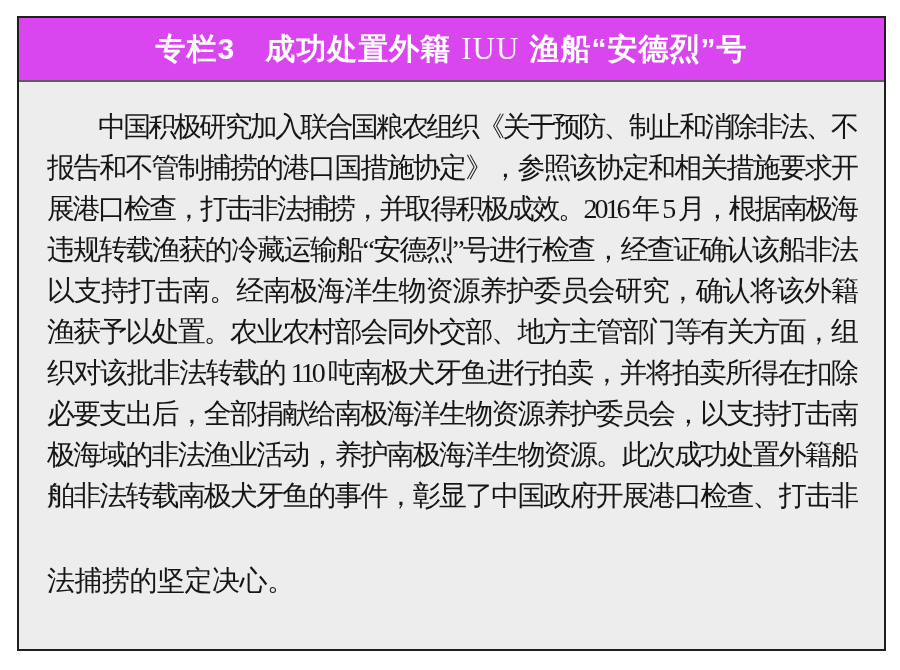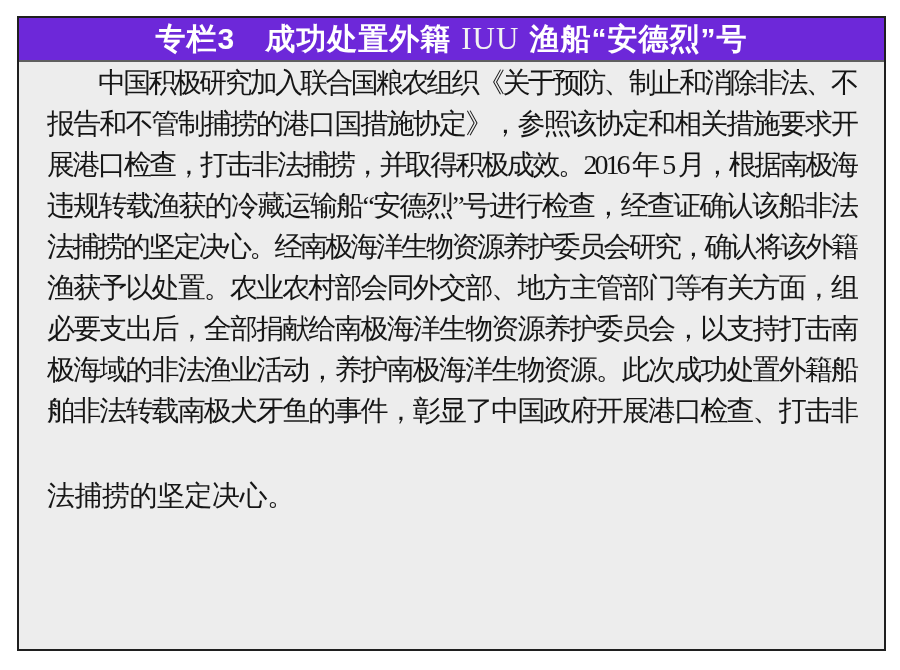--- a/index.html
+++ b/index.html
@@ -15,43 +15,43 @@
     left: 17px;
     top: 16px;
     width: 869px;
     height: 635px;
     box-sizing: border-box;
     border: 2px solid #1f1f1f;
     background: #ededed;
   }
   .column-header {
     box-sizing: border-box;
-    height: 44px;
-    background: #6d28d9;
+    height: 64px;
+    background: #d946ef;
     border-bottom: 2px solid #5f5f5f;
     display: flex;
     align-items: center;
     justify-content: center;
     color: #ffffff;
     font-family: "Liberation Sans", "DejaVu Sans", sans-serif;
     font-weight: bold;
     font-size: 30px;
     letter-spacing: 1px;
   }
   .column-header .t-label { margin-right: 30px; }
   .column-header .t-latin {
     font-family: "Liberation Serif", "DejaVu Serif", serif;
     font-weight: normal;
     font-size: 31px;
     margin: 4px 10px;
     color: #f2f2f2;
   }
   .column-body {
     box-sizing: border-box;
-    padding: 0 28px 0 28px;
+    padding: 24px 28px 0 28px;
     font-family: "Liberation Serif", "DejaVu Serif", serif;
     font-size: 28px;
     color: #161616;
   }
   .text-line {
     height: 41px;
     line-height: 41px;
     white-space: nowrap;
     letter-spacing: -3px;
     text-align: justify;
@@ -76,21 +76,22 @@
       <span class="t-label">专栏3</span>
       <span class="t-pre">成功处置外籍</span>
       <span class="t-latin">IUU</span>
       <span class="t-post">渔船“安德烈”号</span>
     </header>
     <div class="column-body">
       <div class="text-line indent">中国积极研究加入联合国粮农组织《关于预防、制止和消除非法、不</div>
       <div class="text-line">报告和不管制捕捞的港口国措施协定》，参照该协定和相关措施要求开</div>
       <div class="text-line">展港口检查，打击非法捕捞，并取得积极成效。2016 年 5 月，根据南极海</div>
       <div class="text-line">违规转载渔获的冷藏运输船“安德烈”号进行检查，经查证确认该船非法</div>
-      <div class="text-line">法捕捞的坚定决心。经南极海洋生物资源养护委员会研究，确认将该外籍</div>
+      <div class="text-line">以支持打击南。经南极海洋生物资源养护委员会研究，确认将该外籍</div>
       <div class="text-line">渔获予以处置。农业农村部会同外交部、地方主管部门等有关方面，组</div>
+      <div class="text-line">织对该批非法转载的 110 吨南极犬牙鱼进行拍卖，并将拍卖所得在扣除</div>
       <div class="text-line">必要支出后，全部捐献给南极海洋生物资源养护委员会，以支持打击南</div>
       <div class="text-line">极海域的非法渔业活动，养护南极海洋生物资源。此次成功处置外籍船</div>
       <div class="text-line">舶非法转载南极犬牙鱼的事件，彰显了中国政府开展港口检查、打击非</div>
       <div class="text-line last">法捕捞的坚定决心。</div>
     </div>
   </section>
 </div>
 
 </body></html>

